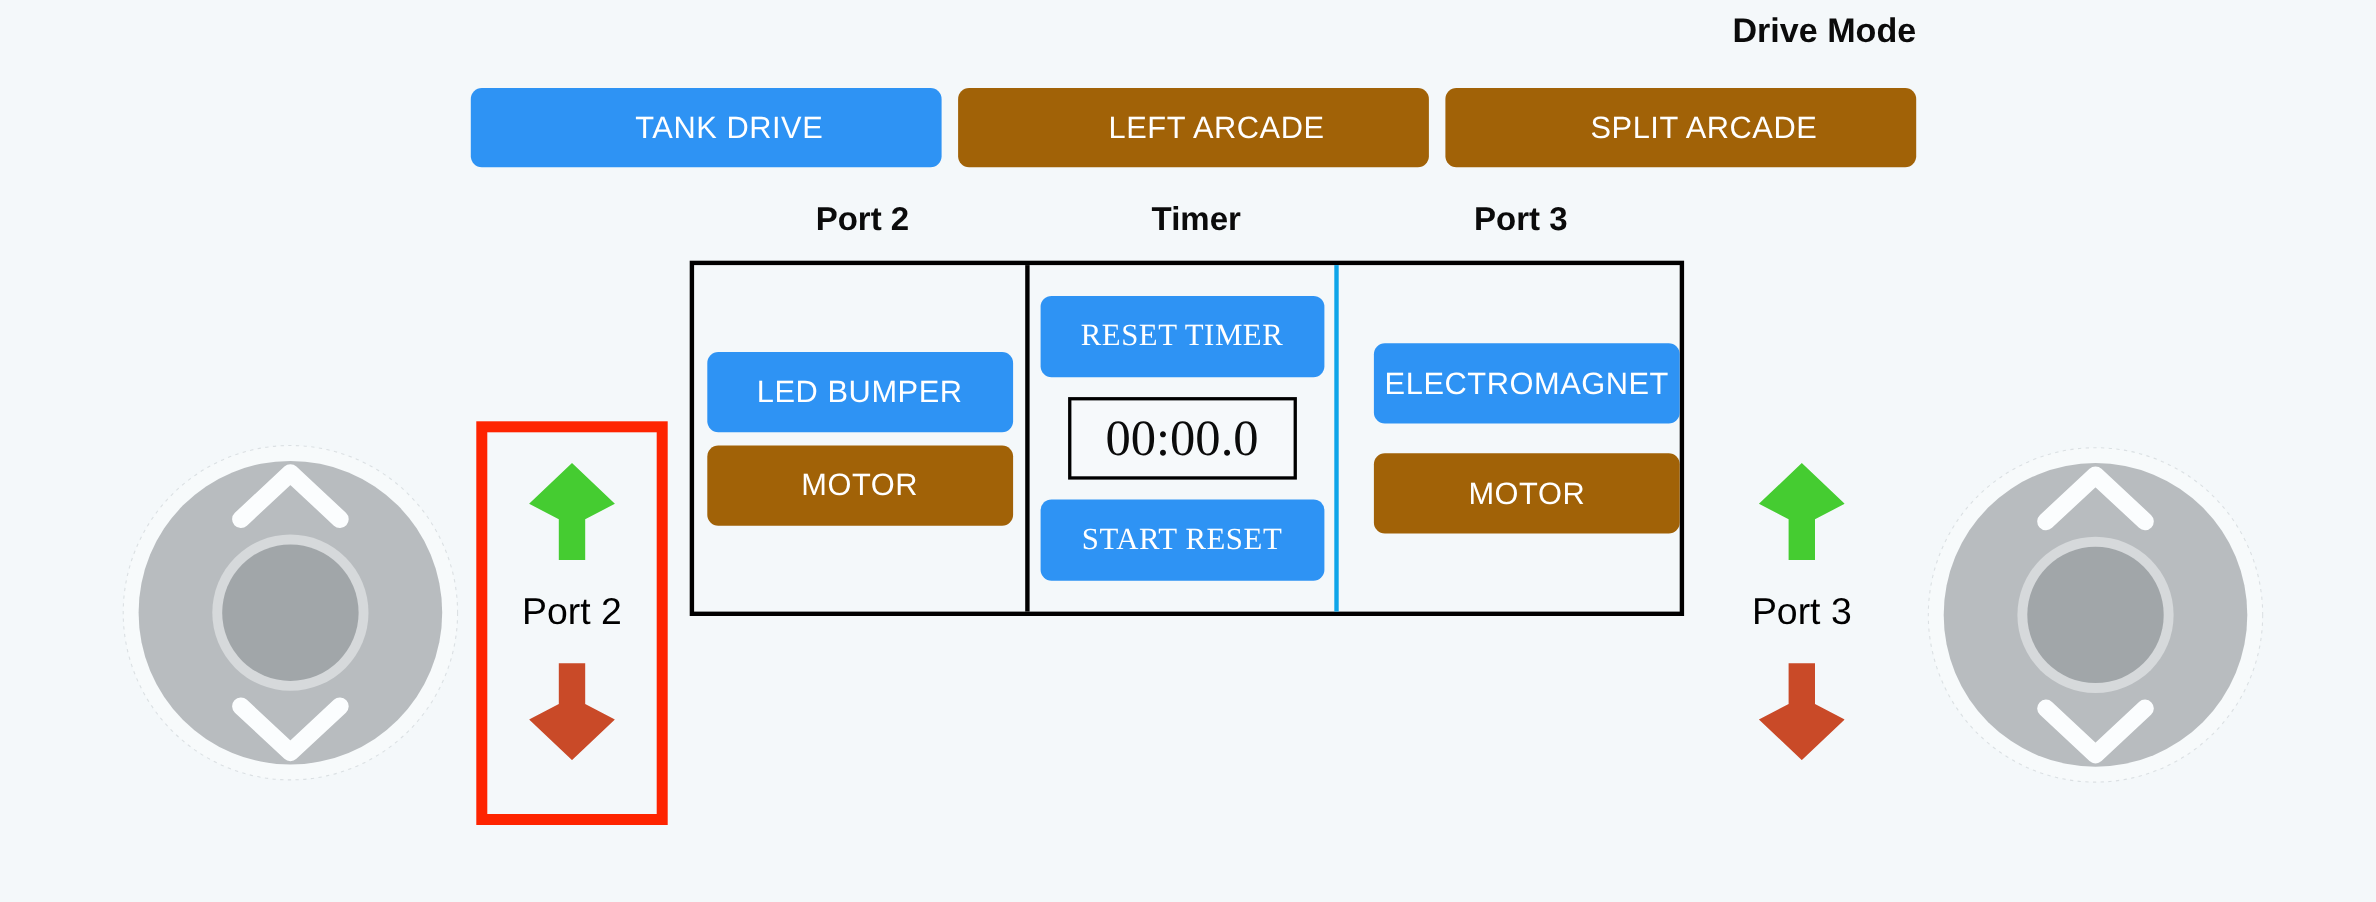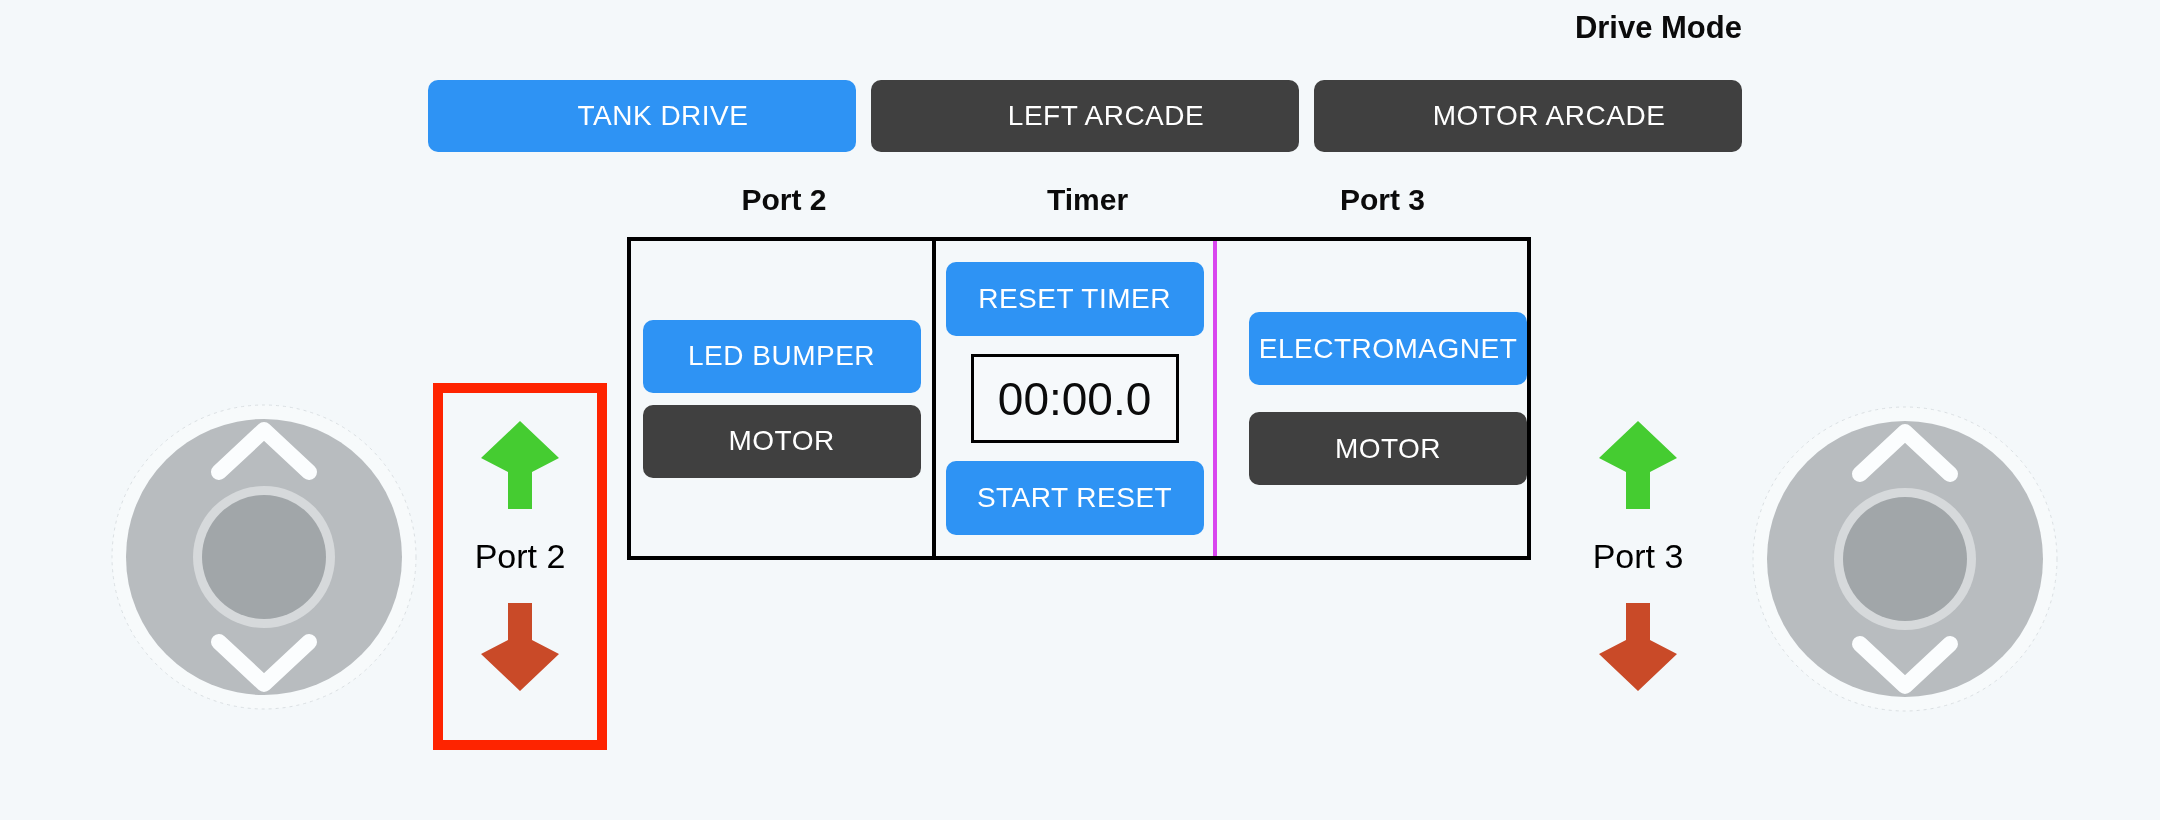--- a/index.html
+++ b/index.html
@@ -9,39 +9,39 @@
   
   .title{position:absolute;left:428px;top:10px;width:1314px;text-align:right;
          font-size:31px;font-weight:700;color:#0b0b0b;}
 
   
   .mode-row{position:absolute;left:428px;top:80px;width:1314px;display:flex;gap:15px;}
   .mode-btn{flex:1;height:72px;border:none;border-radius:10px;color:#ffffff;
             font-size:28px;font-family:inherit;display:flex;align-items:center;justify-content:center;
             letter-spacing:.5px;cursor:pointer;padding-left:48px;}
   .btn-active{background:#2e93f4;}
-  .btn-inactive{background:#404040;}
+  .btn-inactive{background:#a16207;}
 
   
   .col-headers{position:absolute;left:627px;top:183px;width:904px;display:flex;}
   .col-headers span{display:block;text-align:center;font-size:30px;font-weight:700;color:#0b0b0b;}
   .ch1{width:314px;}.ch2{width:293px;}.ch3{width:297px;}
 
   
   .ctl-table{position:absolute;left:627px;top:237px;width:904px;height:323px;
              border:4px solid #000;box-sizing:border-box;display:flex;}
   .tcol{display:flex;flex-direction:column;align-items:center;justify-content:center;box-sizing:border-box;}
   .tcol.c1{width:310px;gap:12px;}
-  .tcol.c2{width:293px;border-left:4px solid #000;border-right:4px solid #d946ef;gap:18px;}
+  .tcol.c2{width:293px;border-left:4px solid #000;border-right:4px solid #0ea5e9;gap:18px;font-family:Liberation Serif, serif;}
   .tcol.c3{flex:1;gap:27px;padding-left:32px;}
   .panel-btn{border:none;border-radius:10px;color:#fff;font-size:28px;font-family:inherit;
              display:flex;align-items:center;justify-content:center;letter-spacing:.5px;cursor:pointer;}
   .btn-wide{width:278px;height:73px;}
   .btn-mid{width:258px;height:74px;}
-  .timer-display{width:208px;height:89px;border:3px solid #000;box-sizing:border-box;
+  .timer-display{width:208px;height:75px;border:3px solid #000;box-sizing:border-box;
                  background:#f6f9fb;display:flex;align-items:center;justify-content:center;
                  font-size:46px;color:#0b0b0b;}
 
   
   .jstick{position:absolute;width:306px;height:306px;cursor:grab;}
   .jstick.left{left:111px;top:404px;}
   .jstick.right{left:1752px;top:406px;}
 
   
   .port-group{position:absolute;width:174px;display:flex;flex-direction:column;
@@ -54,21 +54,21 @@
 </head>
 <body>
 
 <div class="stage">
 
   <div class="title">Drive Mode</div>
 
   <div class="mode-row">
     <button class="mode-btn btn-active">TANK DRIVE</button>
     <button class="mode-btn btn-inactive">LEFT ARCADE</button>
-    <button class="mode-btn btn-inactive">MOTOR ARCADE</button>
+    <button class="mode-btn btn-inactive">SPLIT ARCADE</button>
   </div>
 
   <div class="col-headers">
     <span class="ch1">Port 2</span>
     <span class="ch2">Timer</span>
     <span class="ch3">Port 3</span>
   </div>
 
   <div class="ctl-table">
     <div class="tcol c1">

